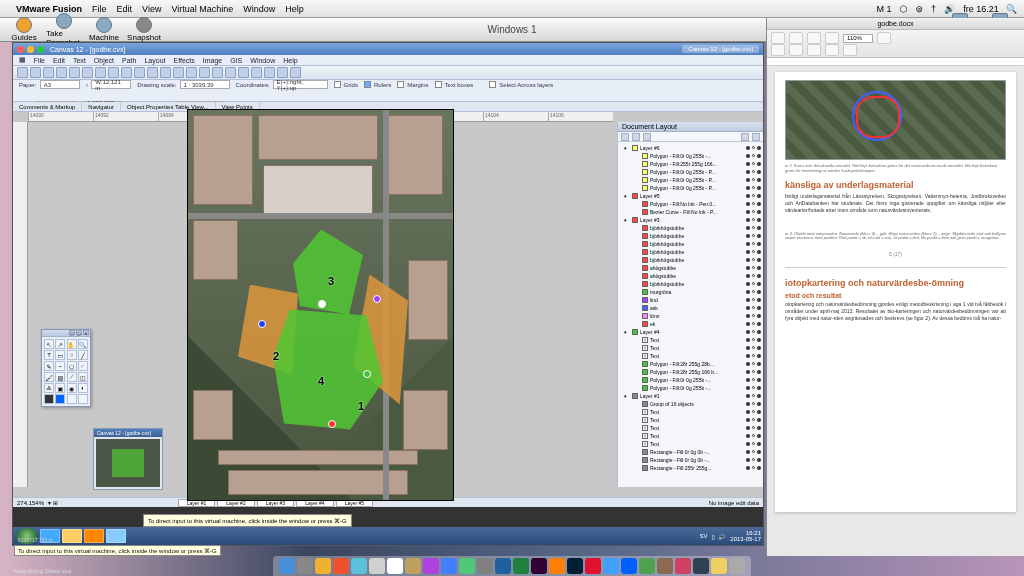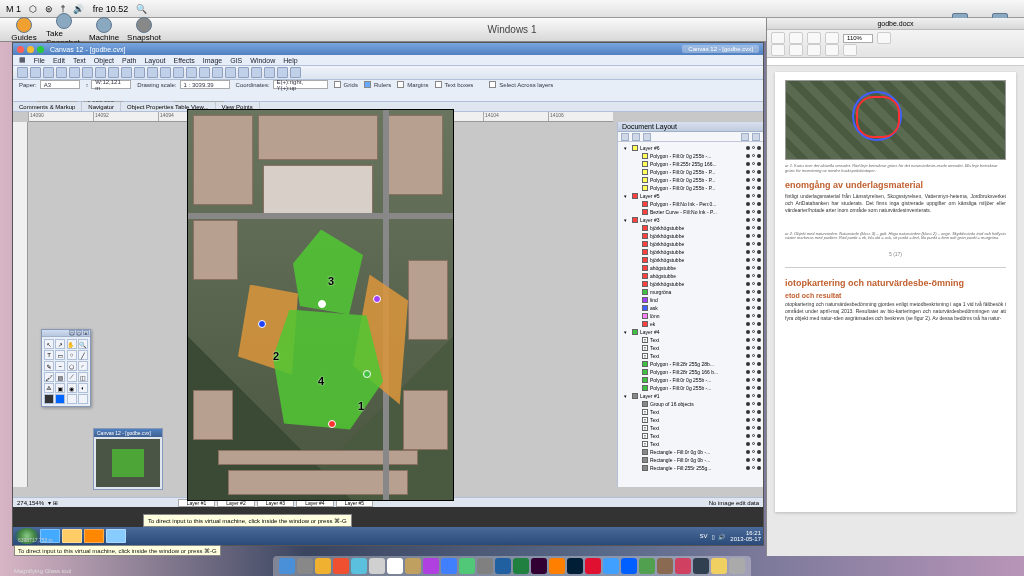--- a/index.html
+++ b/index.html
@@ -120,27 +120,37 @@
 
 .mac-dock { position: absolute; bottom: 0; left: 50%; transform: translateX(-50%); height: 20px; background: rgba(255,255,255,.3); border-radius: 4px 4px 0 0; display: flex; align-items: center; padding: 0 6px; gap: 2px; backdrop-filter: blur(2px); }
 .dock-icon { width: 16px; height: 16px; border-radius: 3px; }
 
 .status-left { position: absolute; bottom: 2px; left: 14px; font-size: 6px; color: #ddd; }
 </style>
 </head>
 <body>
 
 <div class="mac-menubar">
+  <div class="left">
+    <span class="apple-logo"></span>
+    <b>VMware Fusion</b>
+    <span>File</span>
+    <span>Edit</span>
+    <span>View</span>
+    <span>Virtual Machine</span>
+    <span>Window</span>
+    <span>Help</span>
+  </div>
   <div class="right">
     <span>M 1</span>
     <span>⬡</span>
     <span>⊜</span>
     <span>†</span>
     <span>🔊</span>
-    <span>fre 10.52</span>
+    <span>fre 16.21</span>
     <span>🔍</span>
   </div>
 </div>
 
 <div class="vmware-bar">
   <div class="vmware-btn">
       <div class="vmware-icon" style="background:#f0a030"></div>
       <span>Guides</span>
     </div>
   <div class="vmware-btn">
@@ -868,21 +878,21 @@
   </div>
   <div class="word-ruler"></div>
   <div style="overflow:auto;height:calc(100% - 48px)">
     <div class="word-page">
       <div class="word-map">
         <div style="position:absolute;inset:0;background:repeating-linear-gradient(45deg,#5a6a50,#5a6a50 8px,#4a5a40 8px,#4a5a40 16px)"></div>
         <div class="word-map-circle"></div>
         <div style="position:absolute;left:32%;top:15px;width:44px;height:42px;border:2px solid #ff3030;border-radius:40%"></div>
       </div>
       <div class="word-caption">ur 1. Karta över det aktuella området. Röd linje betecknar gräns för det naturvärdesin-erade området. Blå linje betecknar gräns för inventering av mindre hackspettsbiotoper.</div>
-      <div class="word-h1">enomgång av underlagsmaterial</div>
+      <div class="word-h1">känsliga av underlagsmaterial</div>
       <div class="word-p">fintligt underlagsmaterial från Länsstyrelsen, Skogsstyrelsen, Vattenmyn-heterna, Jordbruksverket och ArtDatabanken har studerats. Det finns inga gistrerade uppgifter om känsliga miljöer eller värdearter/hotade arter inom område som naturvärdesinventerats.</div>
       <div class="word-caption" style="margin-top:18px">ur 2. Objekt med naturvärden. Naturvärde (klass 3) – gult. Höga naturvärden (klass 2) – ange. Skyddsvärda träd och fridlysta växter markeras med punkter. Röd punkt = ek, blå akt = ask, vit punkt = lind, lila punkt = lönn och grön punkt = murgröna.</div>
       <div class="word-pagenum">5 (17)</div>
       <hr class="word-hr">
       <div class="word-h1">iotopkartering och naturvärdesbe-ömning</div>
       <div class="word-h2">etod och resultat</div>
       <div class="word-p">otopkartering och naturvärdesbedömning gjordes enligt metodbeskrivning i aga 1 vid två fältbesök i området under april-maj 2013. Resultatet av bio-karteringen och naturvärdesbedömningen var att fyra objekt med natur-rden avgränsades och beskrevs (se figur 2). Av dessa bedöms två ha natur-</div>
     </div>
   </div>
 </div>

